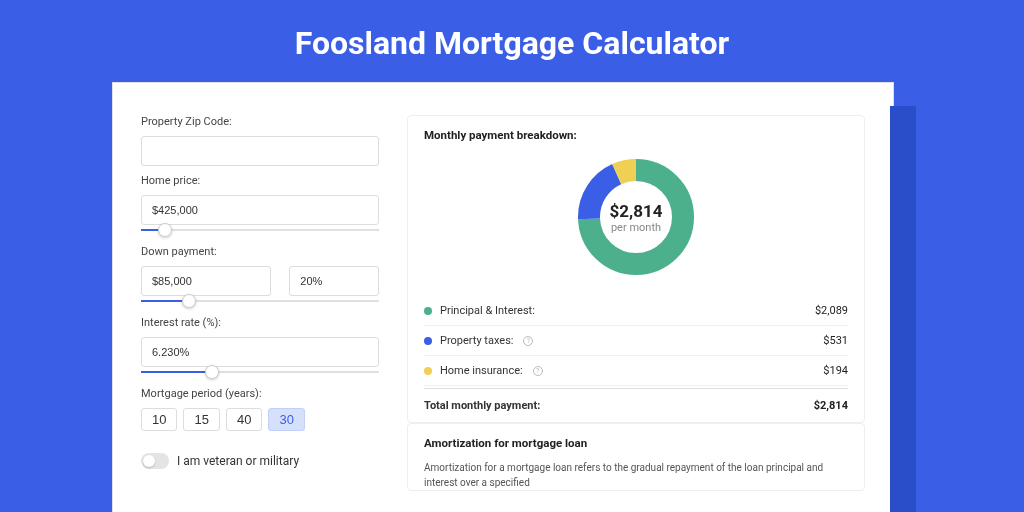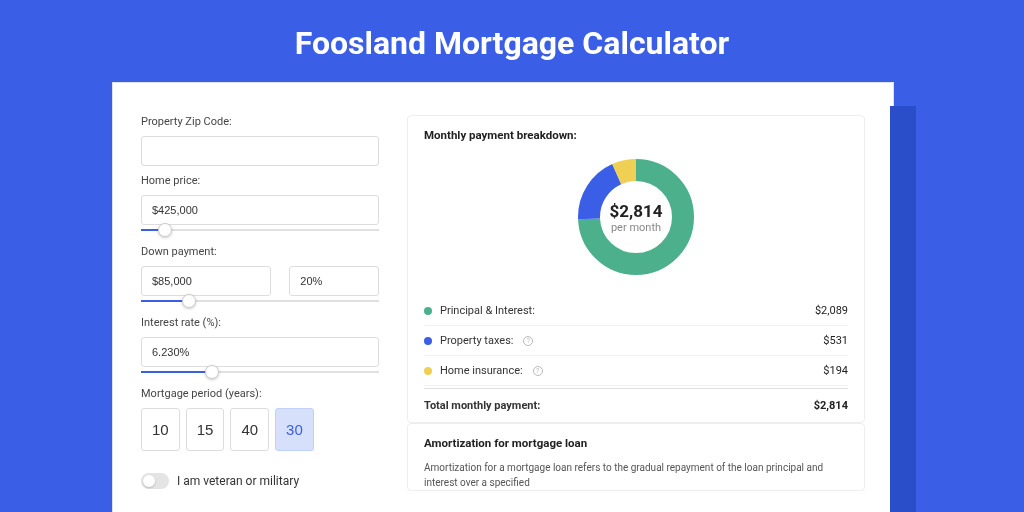--- a/index.html
+++ b/index.html
@@ -71,22 +71,22 @@
       box-shadow: 0 1px 3px rgba(0,0,0,0.2);
     }
     .down-payment-row { display: flex; gap: 18px; }
     .down-payment-row .text-input:first-child { flex: 1.6; }
     .down-payment-row .text-input:last-child { flex: 1; }
     .period-buttons { display: flex; gap: 6px; margin-top: 4px; }
     .period-btn {
       border: 1px solid #ddd;
       background: #fff;
       border-radius: 3px;
-      padding: 12px 10px;
-      font-size: 15px;
+      padding: 3px 10px;
+      font-size: 13px;
       cursor: pointer;
       color: #333;
     }
     .period-btn.active { background: #d6e0fb; color: #3a5fe6; border-color: #c0d0f8; }
     .toggle-row { display: flex; align-items: center; gap: 8px; margin-top: 22px; }
     .toggle {
       width: 28px; height: 16px; background: #e4e4e4; border-radius: 8px; position: relative;
     }
     .toggle-knob {
       width: 12px; height: 12px; background: #fff; border-radius: 50%; position: absolute; top: 2px; left: 2px;

